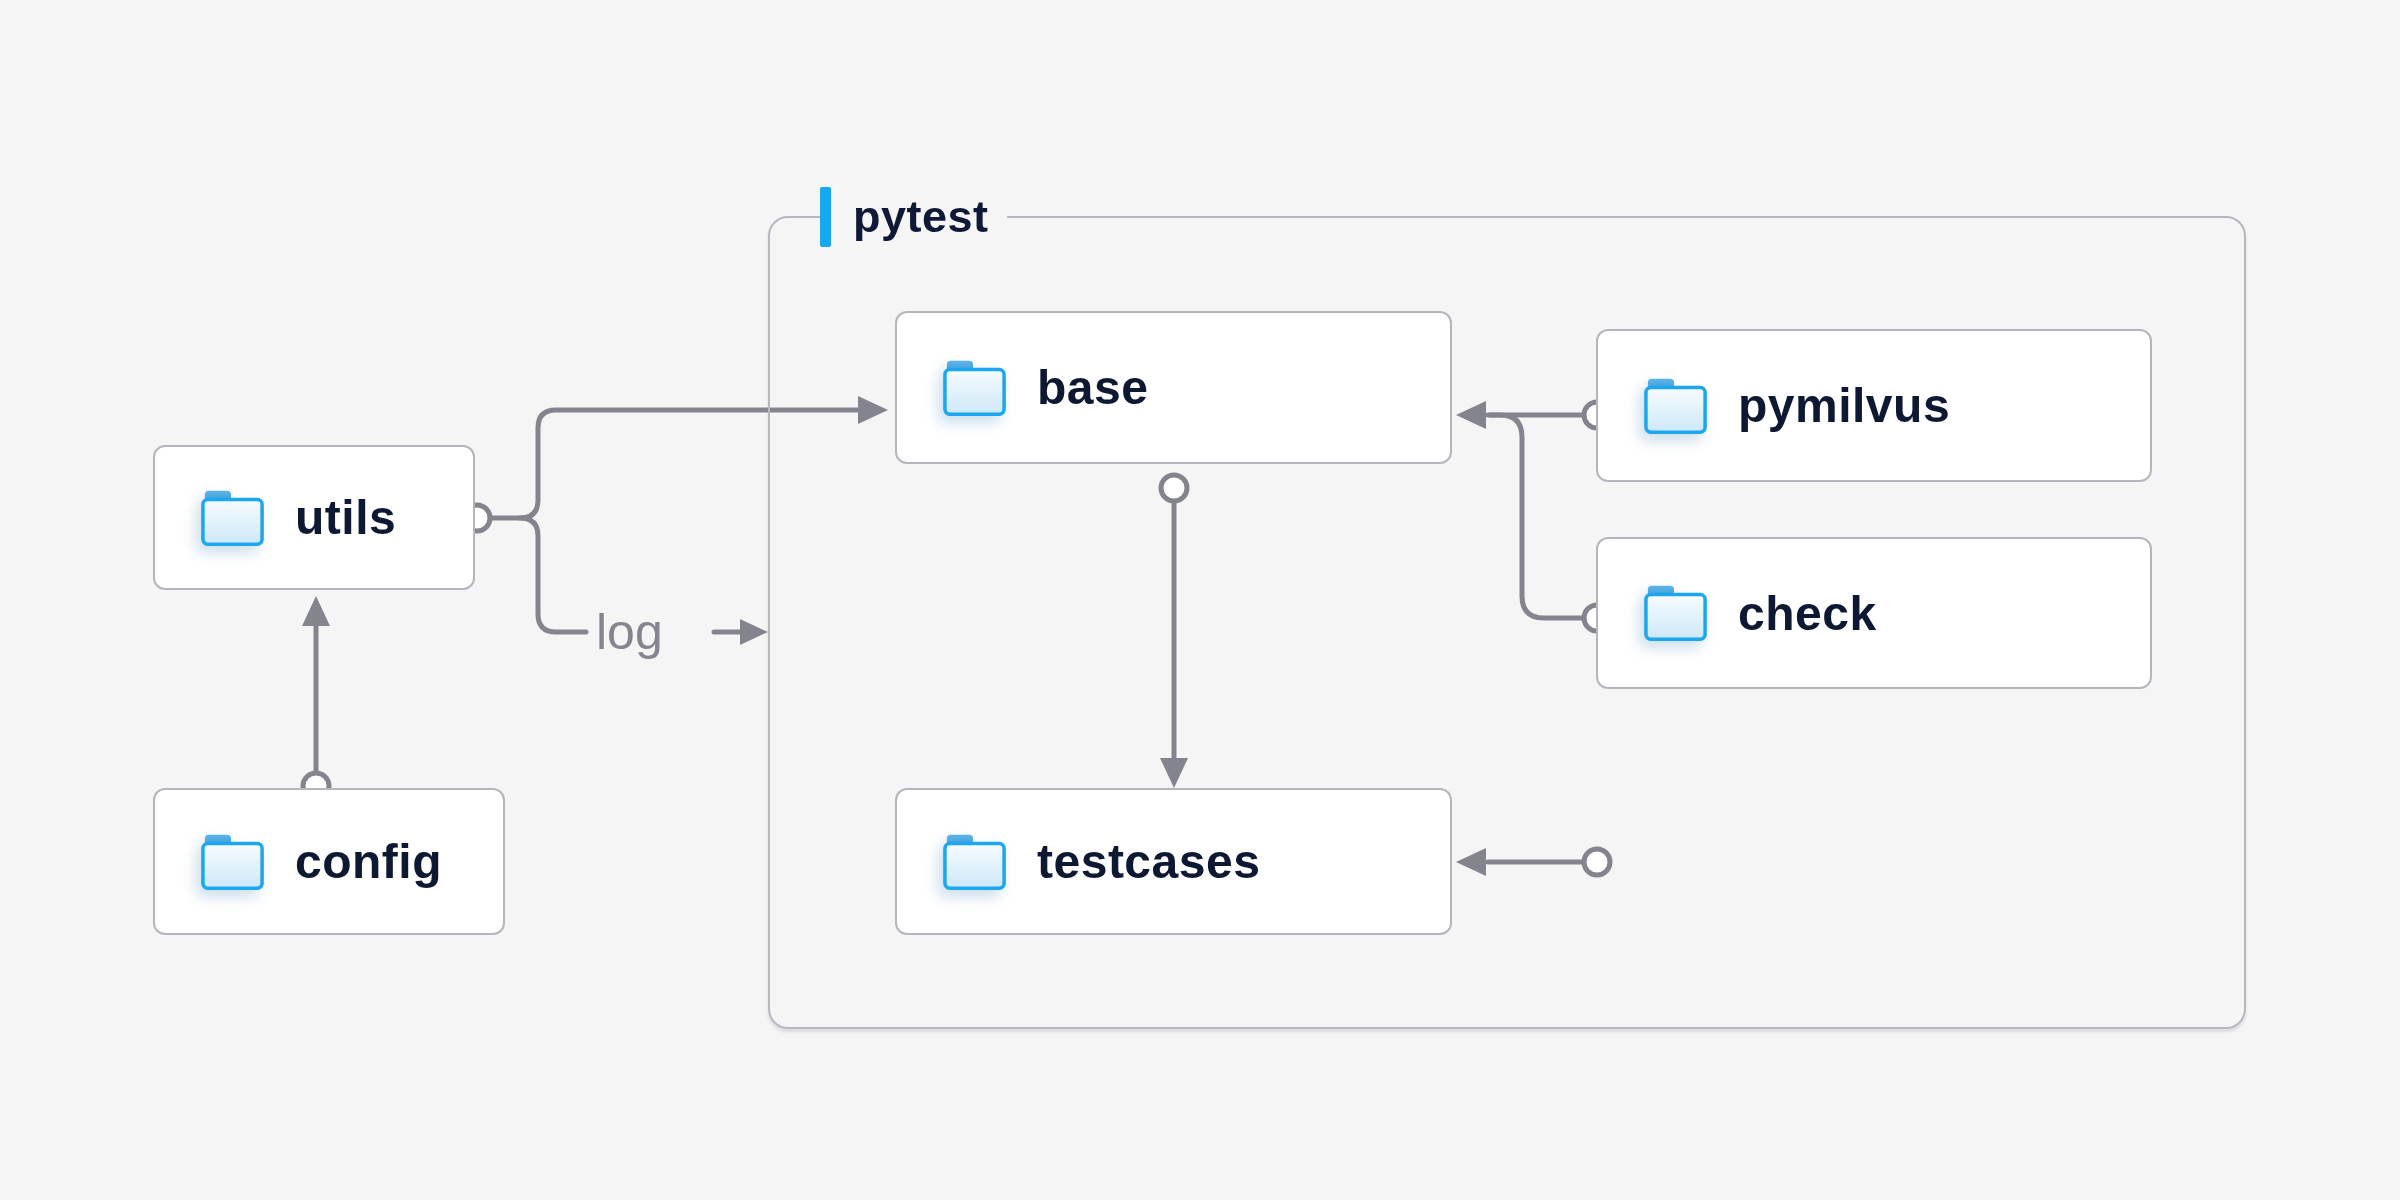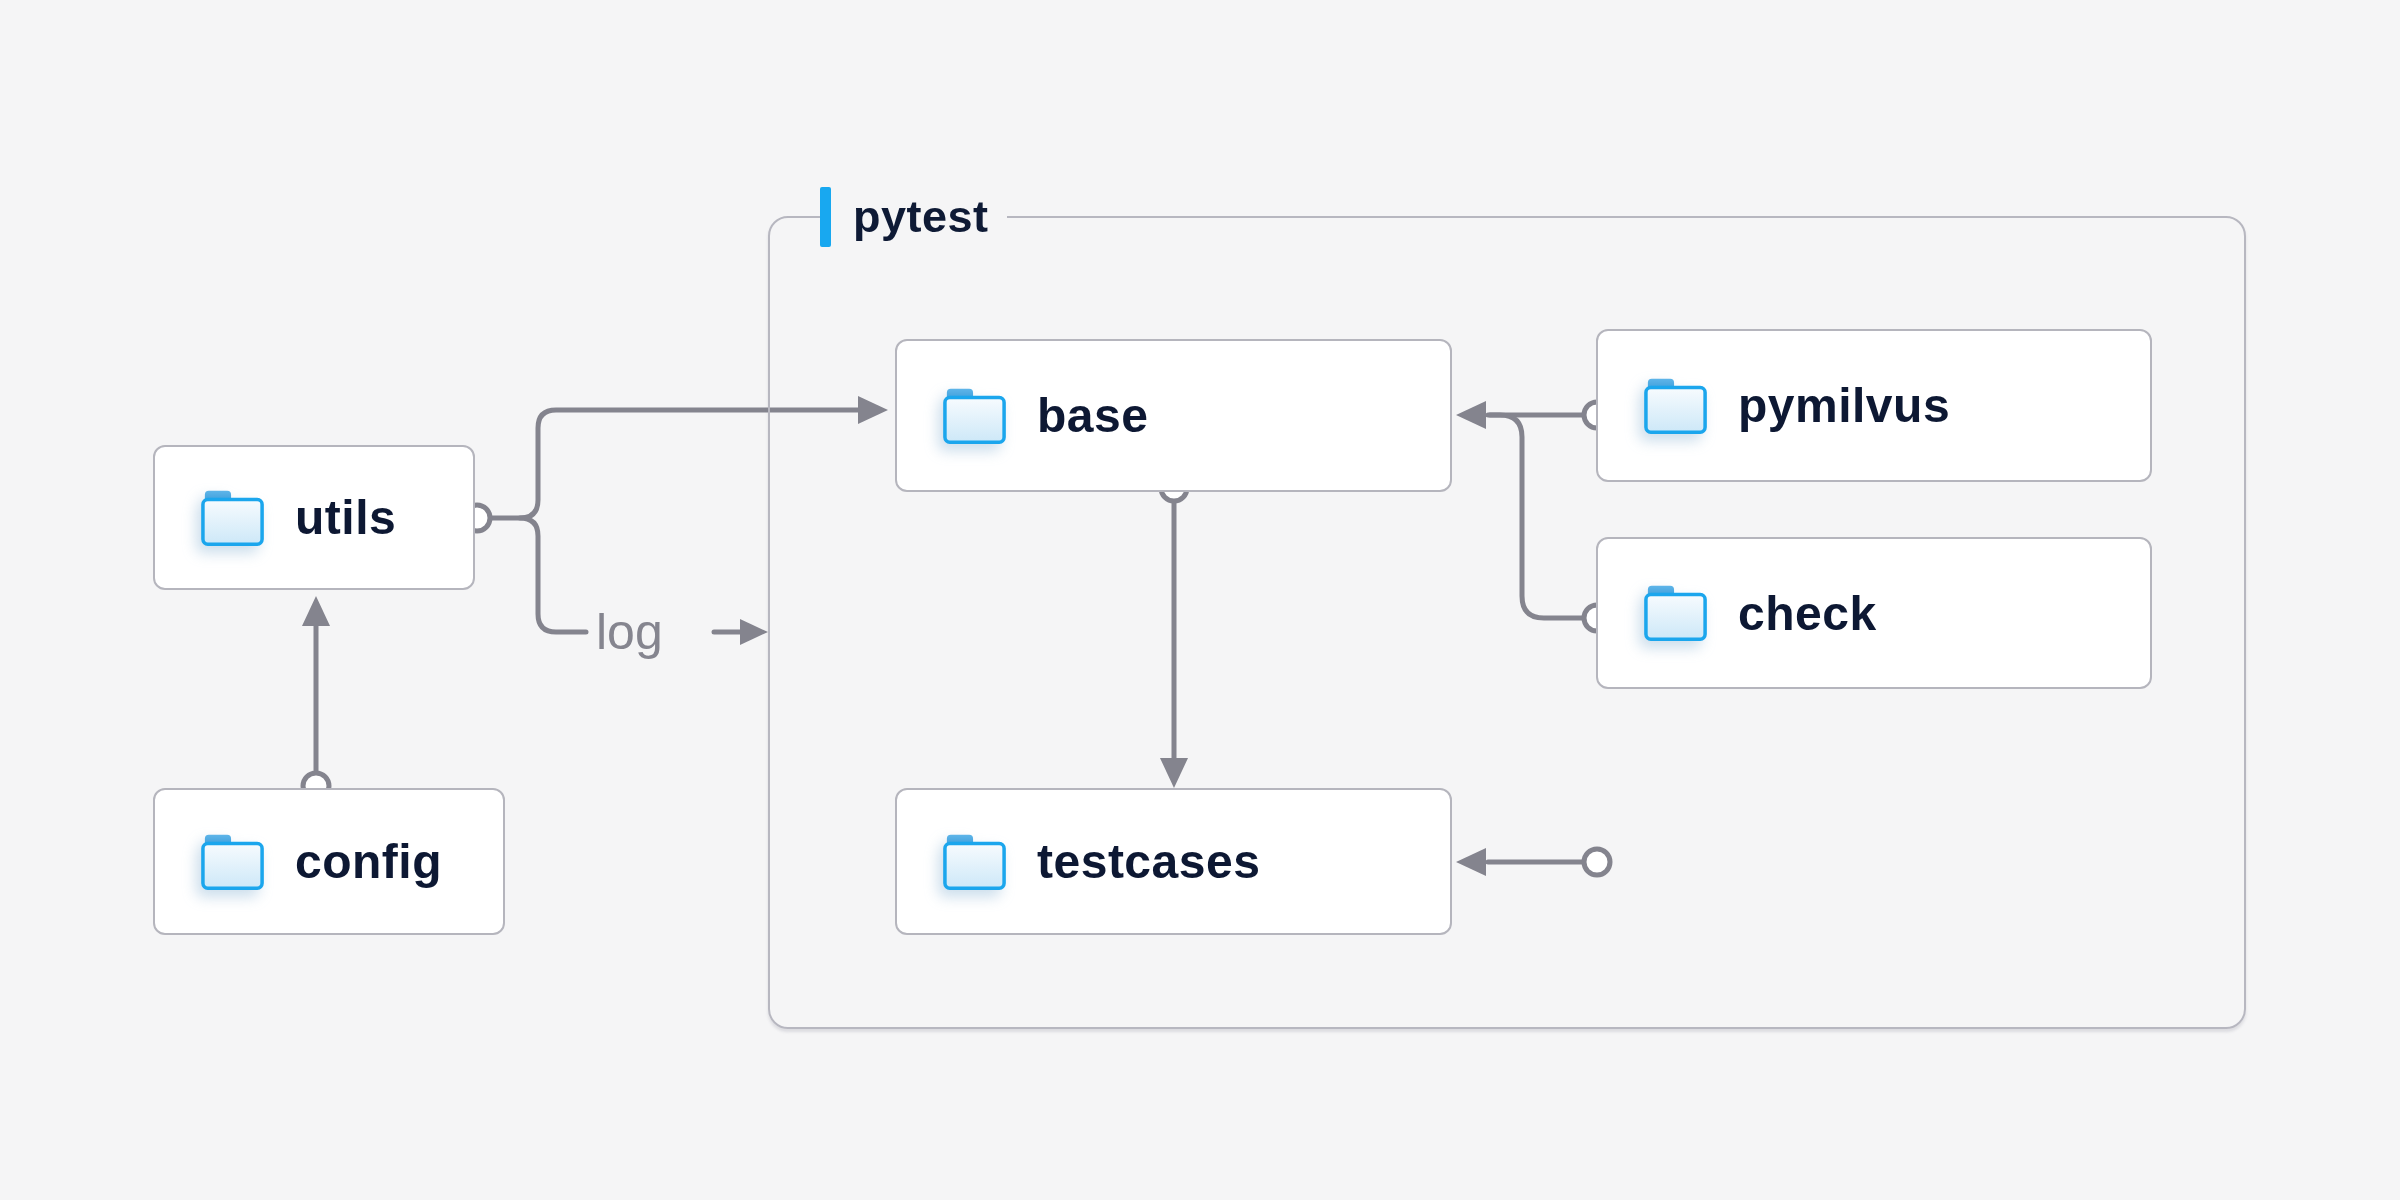--- a/index.html
+++ b/index.html
@@ -44,21 +44,21 @@
   }
   .node .nlabel{
     font-size:48px;font-weight:bold;color:#0d1833;letter-spacing:.5px;
     white-space:nowrap;
   }
   .folder{display:inline-flex;}
   .folder svg{filter:drop-shadow(-5px 7px 7px rgba(110,160,200,.35));}
 
   #node-utils    {left:153px;top:445px;width:322px;height:145px;}
   #node-config   {left:153px;top:788px;width:352px;height:147px;}
-  #node-base     {left:895px;top:339px;width:557px;height:153px;}
+  #node-base     {left:895px;top:311px;width:557px;height:153px;}
   #node-pymilvus {left:1596px;top:329px;width:556px;height:153px;}
   #node-check    {left:1596px;top:537px;width:556px;height:152px;}
   #node-testcases{left:895px;top:788px;width:557px;height:147px;align-items:center;}
   #node-common   {left:1596px;top:788px;width:556px;height:147px;}
 
   .edge-label{
     position:absolute;left:596px;top:605px;
     font-size:50px;color:#85858f;line-height:54px;
   }
   .defs-holder{position:absolute;width:0;height:0;overflow:hidden;}

